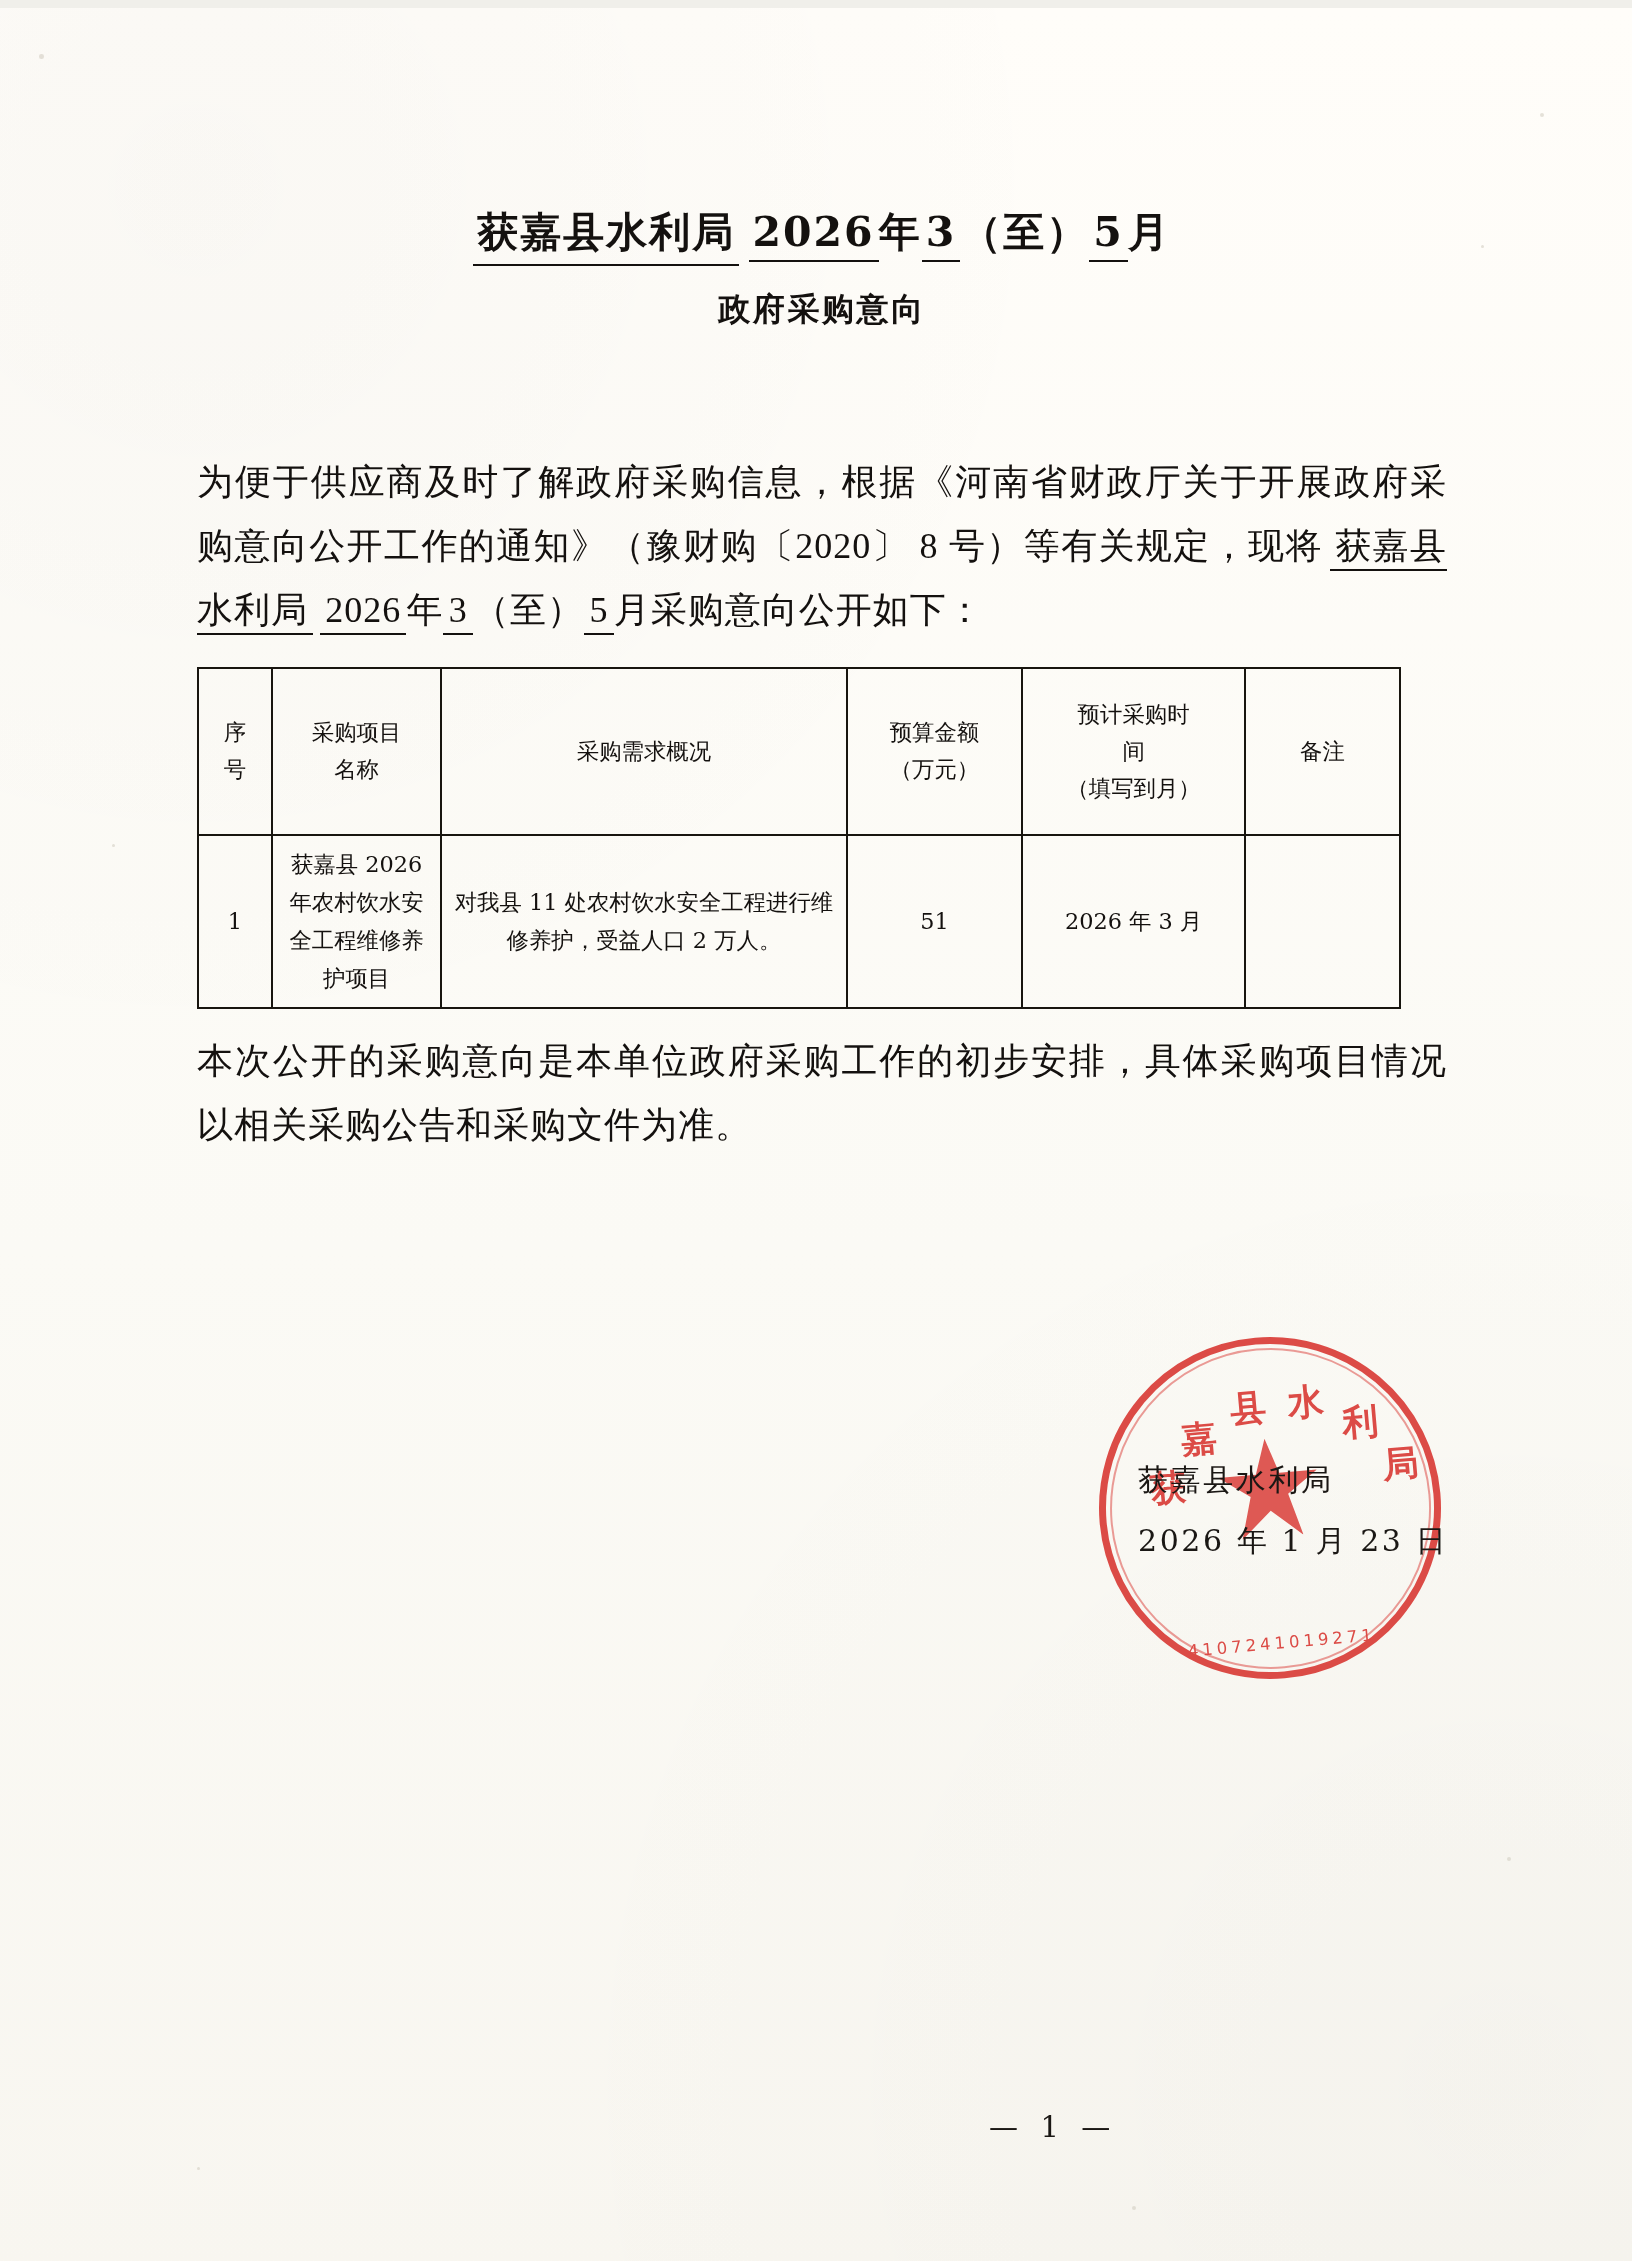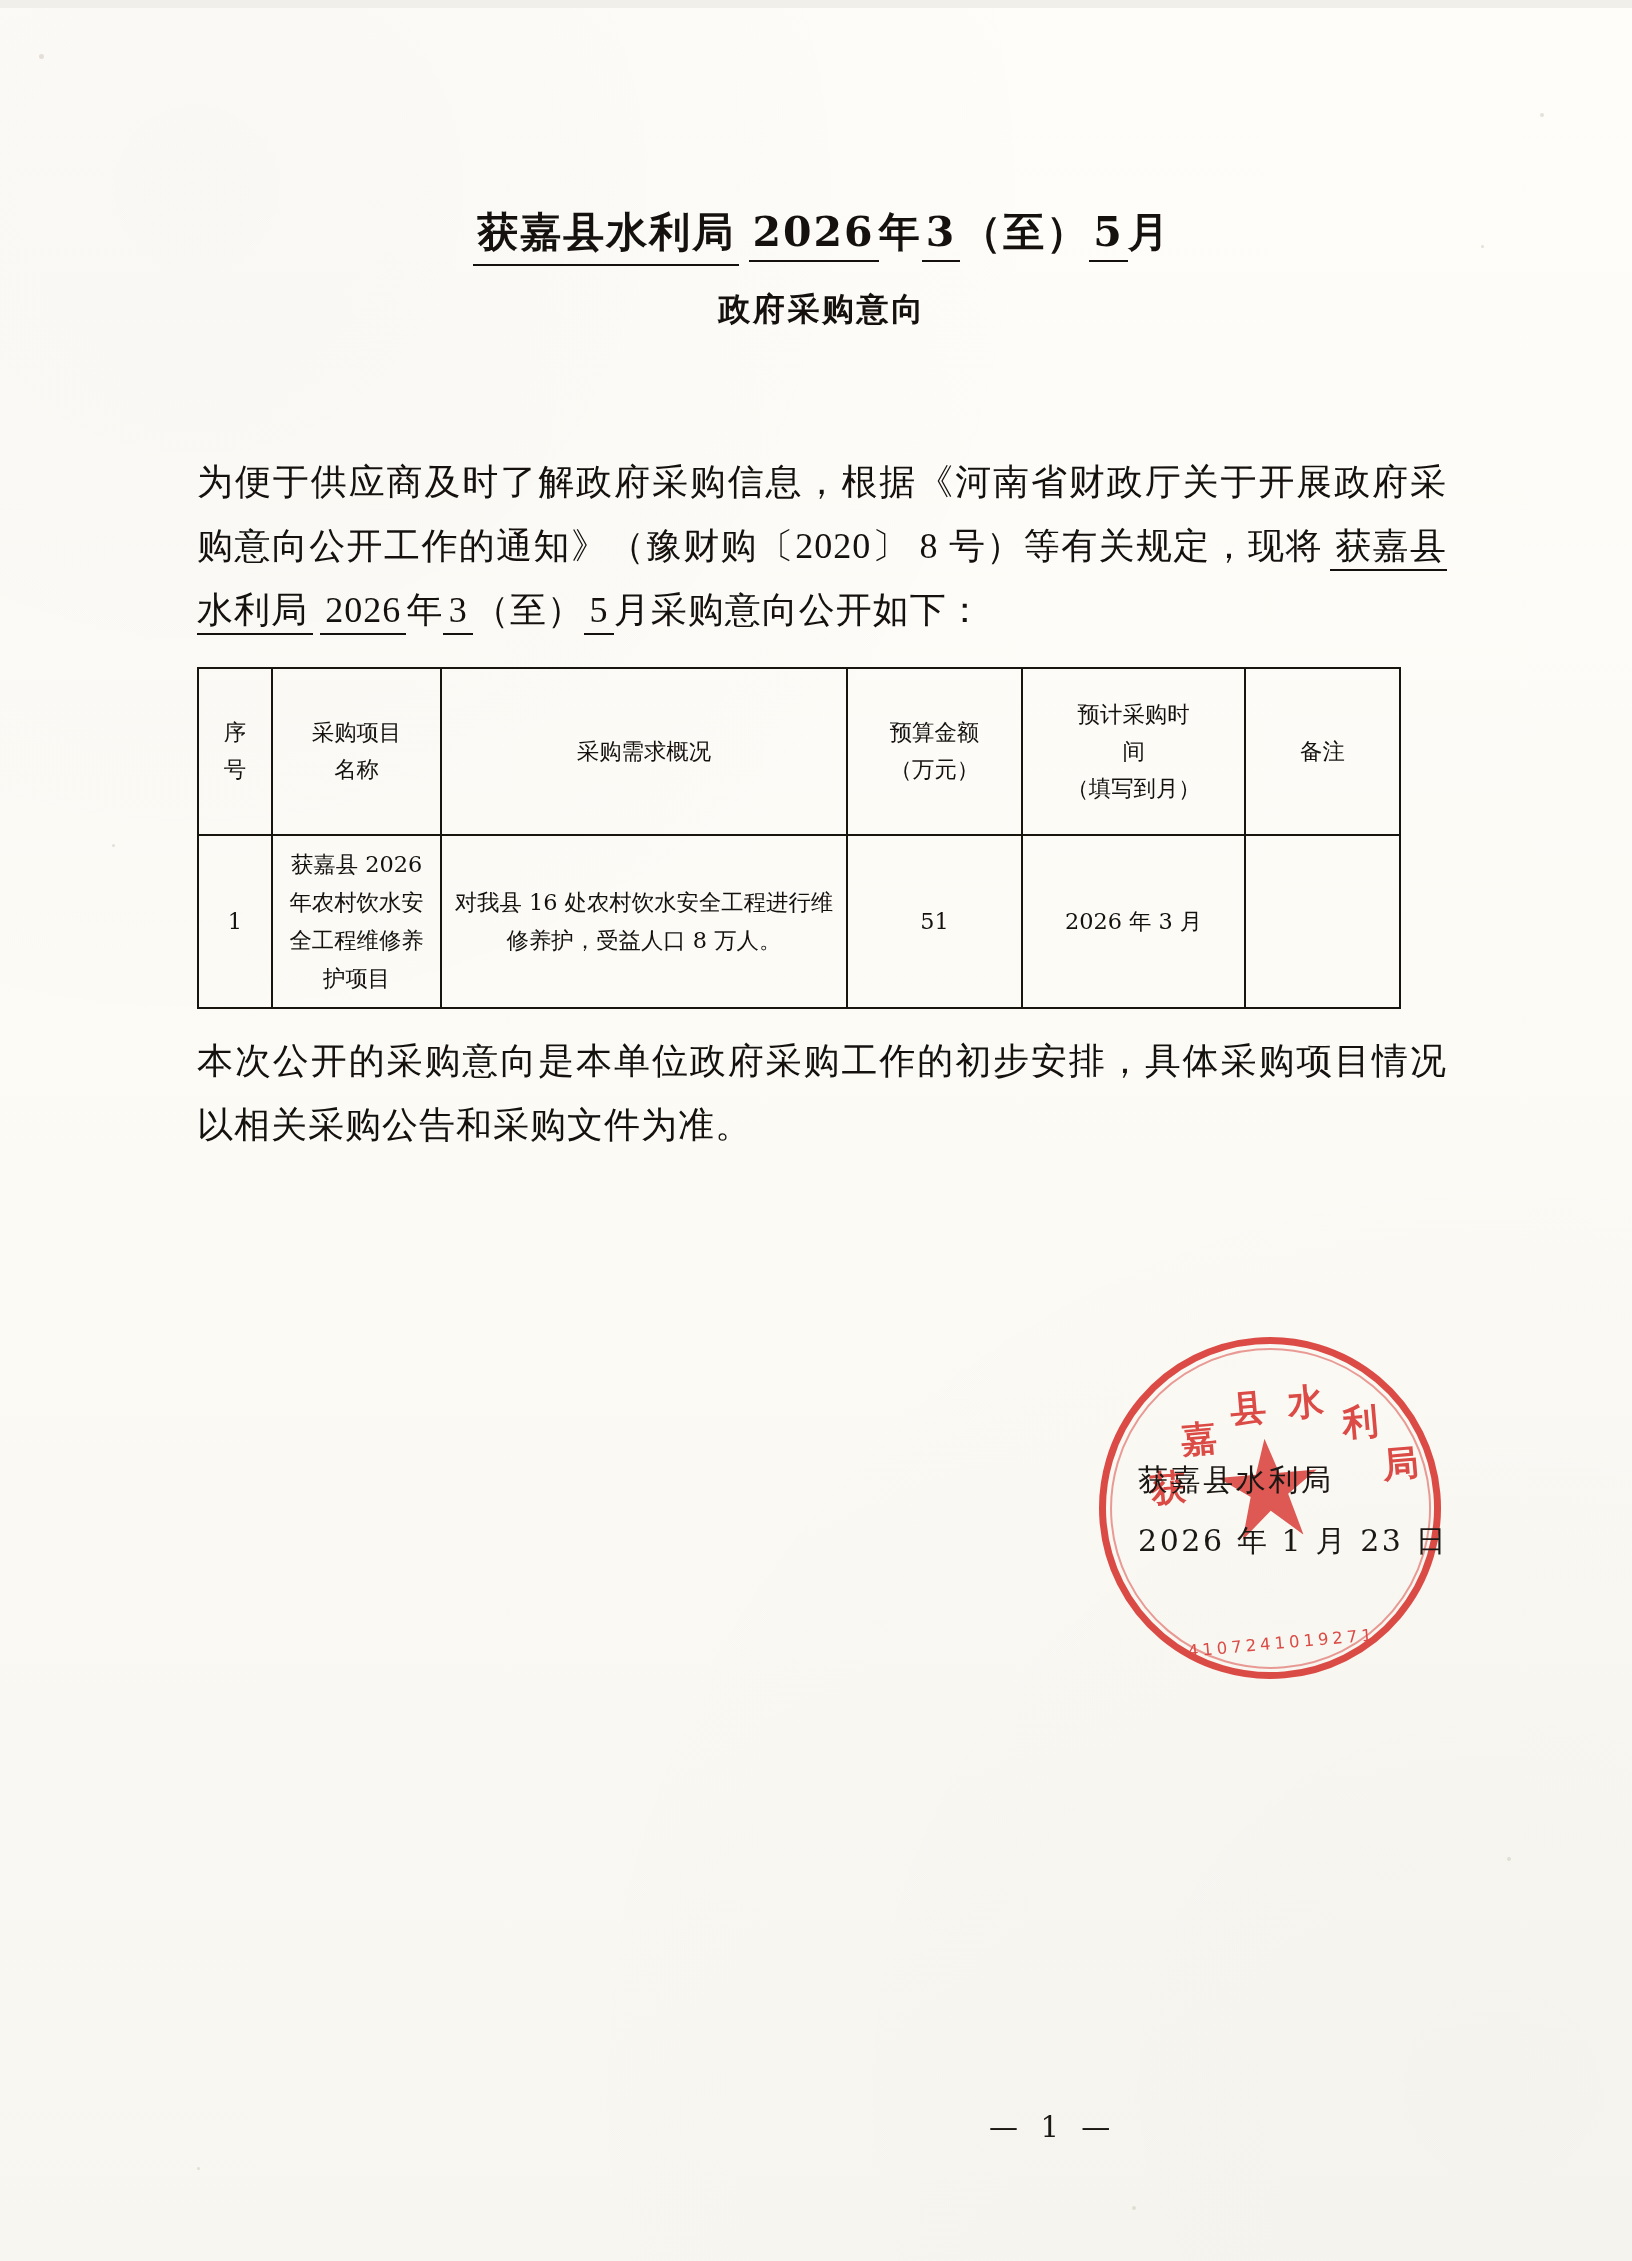--- a/index.html
+++ b/index.html
@@ -291,21 +291,21 @@
               <div>（填写到月）</div>
             </div>
           </td>
           <td>备注</td>
         </tr>
       </thead>
       <tbody>
         <tr>
           <td>1</td>
           <td class="cell-name">获嘉县 2026 年农村饮水安全工程维修养护项目</td>
-          <td class="cell-left">对我县 16 处农村饮水安全工程进行维修养护，受益人口 8 万人。</td>
+          <td class="cell-left">对我县 11 处农村饮水安全工程进行维修养护，受益人口 2 万人。</td>
           <td>51</td>
           <td>2026 年 3 月</td>
           <td></td>
         </tr>
       </tbody>
     </table>
 
     <div class="closing">
       <span class="para">本次公开的采购意向是本单位政府采购工作的初步安排，具体采购项目情况以相关采购公告和采购文件为准。</span>
     </div>

